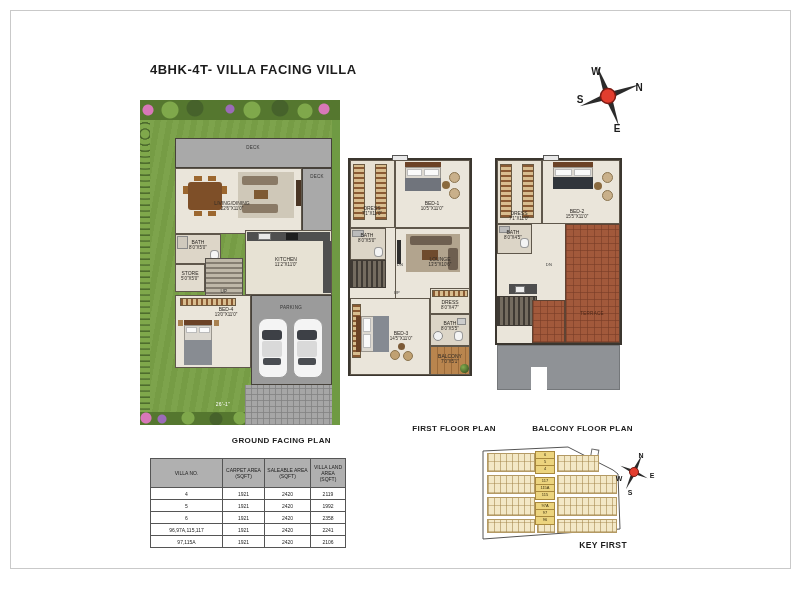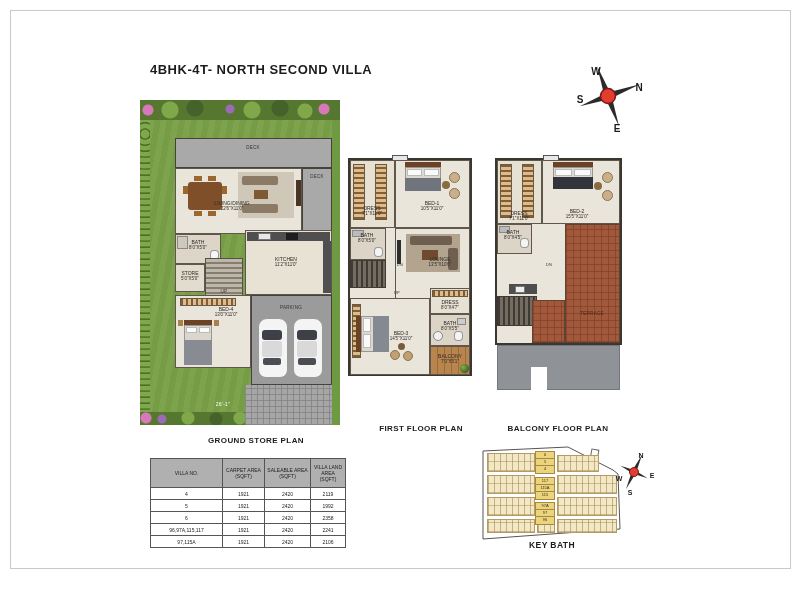--- a/index.html
+++ b/index.html
@@ -9,21 +9,21 @@
   .frame{position:absolute;left:10px;top:10px;width:779px;height:557px;border:1px solid #c9c9c9}
   .title{position:absolute;left:150px;top:62px;font-size:13px;font-weight:bold;letter-spacing:.5px;color:#1c1c1c}
   .plan{position:absolute}
   .room{position:absolute;box-sizing:border-box;border:1px solid #5f574b;background:#eae5da}
   .bldg{position:absolute;box-sizing:border-box;border:2px solid #3b362f;background:#eae5da}
   .furn{position:absolute;box-sizing:border-box}
   .rl{position:absolute;transform:translateX(-50%);text-align:center;line-height:1.25;color:#2e2a26;white-space:nowrap}
   .rl div:first-child{font-size:5px}
   .rl div:last-child{font-size:4.5px}
   .sl{position:absolute;transform:translateX(-50%);text-align:center;font-size:4.5px;letter-spacing:.3px;color:#333;white-space:nowrap}
-  .ptitle{position:absolute;transform:translateX(-50%);width:150px;text-align:center;
+  .ptitle{position:absolute;transform:translateX(-50%);width:150px;text-align:right;
           font-weight:bold;font-size:8px;letter-spacing:.4px;color:#1d1d1d}
   .hatchV{background:repeating-linear-gradient(0deg,#8a5a33 0 2px,#d8bd8f 2px 5px);border:1px solid #6b5a42}
   .hatchH{background:repeating-linear-gradient(90deg,#8a5a33 0 2px,#d8bd8f 2px 5px);border:1px solid #6b5a42}
   .stairsL{background:repeating-linear-gradient(180deg,#beb7a8 0 3px,#847d71 3px 5px);border:1px solid #55504a}
   .stairsD{background:repeating-linear-gradient(90deg,#3f3a34 0 2px,#746c60 2px 5px);border:1px solid #3f3a34}
   .circle{border-radius:50%}
   .terr{background-color:#a2593b;background-image:
         repeating-linear-gradient(0deg,rgba(120,60,38,.6) 0 1px,transparent 1px 7px),
         repeating-linear-gradient(90deg,rgba(120,60,38,.6) 0 1px,transparent 1px 7px)}
   .pave{background-color:#a6a6a6;background-image:
@@ -42,21 +42,21 @@
       repeating-linear-gradient(0deg,rgba(160,130,70,.45) 0 1px,transparent 1px 9px)}
   .kc{position:absolute;width:18px;height:7px;background:#ecd47e;border:1px solid #a8883c;
       font-size:4px;line-height:6px;text-align:center;color:#3a2f12}
   svg text{font-family:"Liberation Sans",sans-serif;font-weight:bold;fill:#1c1c1c}
 </style>
 </head>
 <body>
 
 <div class="frame"></div>
 
-<div class="title">4BHK-4T- NORTH SECOND VILLA</div>
+<div class="title">4BHK-4T- VILLA FACING VILLA</div>
 
 <svg class="abs" style="left:572px;top:55px" width="76" height="84" viewBox="0 0 76 84">
   <g transform="rotate(-20 36 41)" fill="#2b2b2b">
     <polygon points="36,9 32.5,41 39.5,41"></polygon>
     <polygon points="36,73 32.5,41 39.5,41"></polygon>
     <polygon points="6,41 36,37.5 36,44.5"></polygon>
     <polygon points="70,41 36,37.5 36,44.5"></polygon>
   </g>
   <circle cx="36" cy="41" r="7.5" fill="#e23d2e" stroke="#7a1a12" stroke-width="1.5"></circle>
   <text x="24" y="20" font-size="10" text-anchor="middle">W</text>
@@ -159,21 +159,21 @@
     <div class="rear"></div>
   </div>
   <div class="car" style="left:153px;top:218px">
     <div class="glass"></div>
     <div class="roof"></div>
     <div class="rear"></div>
   </div>
   <div class="abs pave" style="left:105px;top:285px;width:87px;height:40px"></div>
   <div class="sl" style="left:83px;top:301px;color:#fff;font-size:5px">26'-1"</div>
 </div>
-<div class="ptitle" style="left:256px;top:436px">GROUND STORE PLAN</div>
+<div class="ptitle" style="left:256px;top:436px">GROUND FACING PLAN</div>
 
 <div class="plan" style="left:348px;top:158px;width:124px;height:232px">
   <div class="bldg" style="left:0;top:0;width:124px;height:218px"></div>
   <div class="furn" style="left:44px;top:-3px;width:16px;height:6px;background:#e8e8e8;border:1px solid #555"></div>
 
   <div class="room" style="left:2px;top:2px;width:45px;height:68px;background:#e7e1d3"></div>
   <div class="furn hatchV" style="left:5px;top:6px;width:12px;height:56px"></div>
   <div class="furn hatchV" style="left:27px;top:6px;width:12px;height:56px"></div>
   <div class="rl" style="left:24px;top:47px">
     <div>DRESS</div>
@@ -387,14 +387,14 @@
       <polygon points="4,23 19,21 19,25"></polygon>
       <polygon points="34,23 19,21 19,25"></polygon>
     </g>
     <circle cx="19" cy="23" r="4.5" fill="#e23d2e" stroke="#7a1a12" stroke-width="1"></circle>
     <text x="26" y="9" font-size="7" text-anchor="middle">N</text>
     <text x="37" y="29" font-size="7" text-anchor="middle">E</text>
     <text x="4" y="32" font-size="7" text-anchor="middle">W</text>
     <text x="15" y="46" font-size="7" text-anchor="middle">S</text>
   </svg>
 
-  <div class="ptitle" style="left:72px;top:97px;font-size:8.5px">KEY BATH</div>
+  <div class="ptitle" style="left:72px;top:97px;font-size:8.5px">KEY FIRST</div>
 </div>
 
 </body></html>

